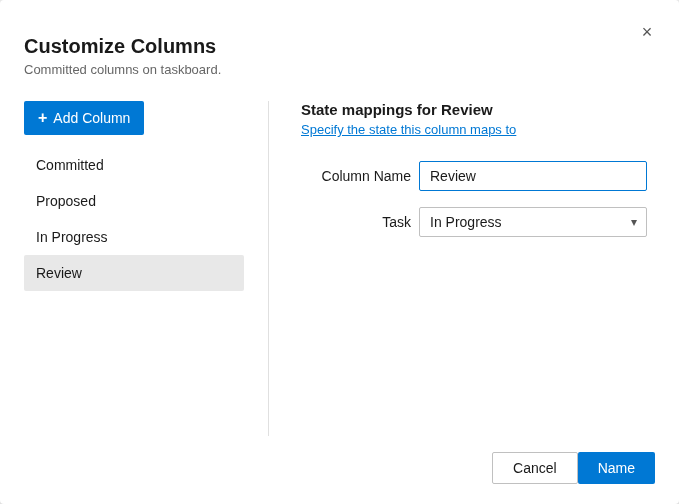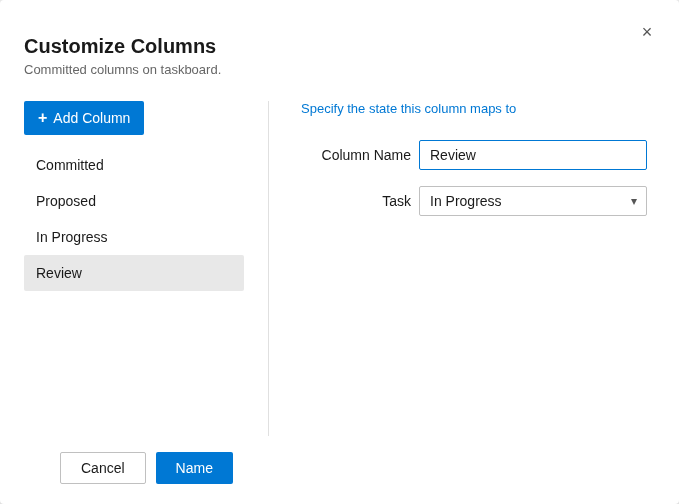--- a/index.html
+++ b/index.html
@@ -111,20 +111,21 @@
     .section-title {
       font-size: 15px;
       font-weight: 600;
       color: #1a1a1a;
       margin-bottom: 4px;
     }
     .section-subtitle {
       font-size: 13px;
       color: #0078d4;
       margin-bottom: 24px;
+      text-decoration: underline;
     }
     .form-row {
       display: flex;
       align-items: center;
       margin-bottom: 16px;
       gap: 8px;
     }
     .form-label {
       font-size: 14px;
       color: #1a1a1a;
@@ -163,22 +164,22 @@
       position: absolute;
       right: 10px;
       top: 50%;
       transform: translateY(-50%);
       pointer-events: none;
       color: #555;
       font-size: 12px;
     }
     .dialog-footer {
       display: flex;
+      justify-content: flex-end;
       padding: 16px 24px 20px 24px;
-      gap: 10px;
       margin-top: auto;
       margin-left: 36px;
     }
     .btn-cancel {
       background: #fff;
       border: 1px solid #c0c0c0;
       border-radius: 2px;
       padding: 7px 20px;
       font-size: 14px;
       cursor: pointer;
@@ -225,20 +226,21 @@
         </div>
         <div class="column-item active">
           <span>Review</span>
         </div>
       </div>
     </div>
 
     <div class="divider"></div>
 
     <div class="main-content">
+      <div class="section-title">State mappings for Review</div>
       <div class="section-subtitle">Specify the state this column maps to</div>
 
       <div class="form-row">
         <label class="form-label">Column Name</label>
         <input class="form-input" type="text" value="Review" style="">
       </div>
 
       <div class="form-row">
         <label class="form-label">Task</label>
         <div class="form-select-wrapper">

